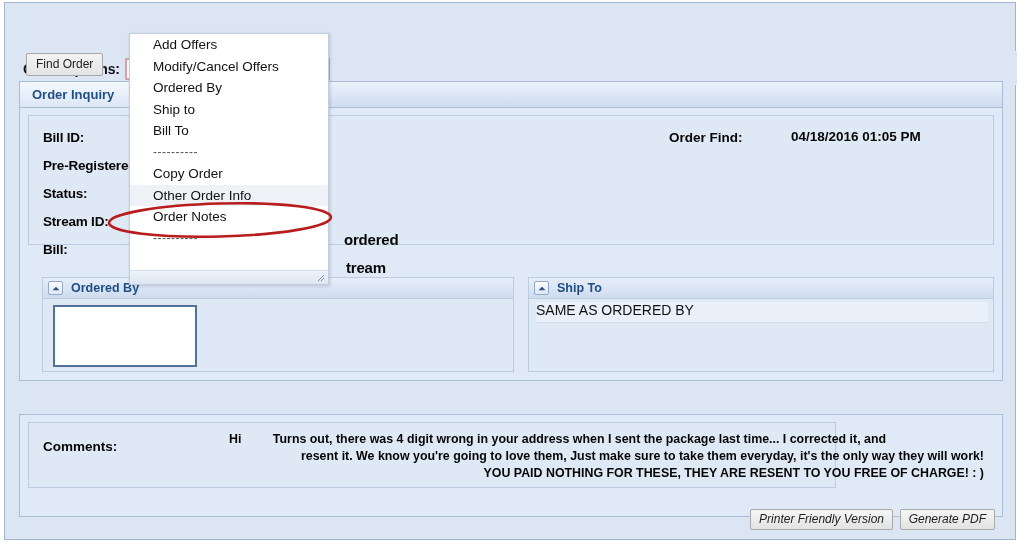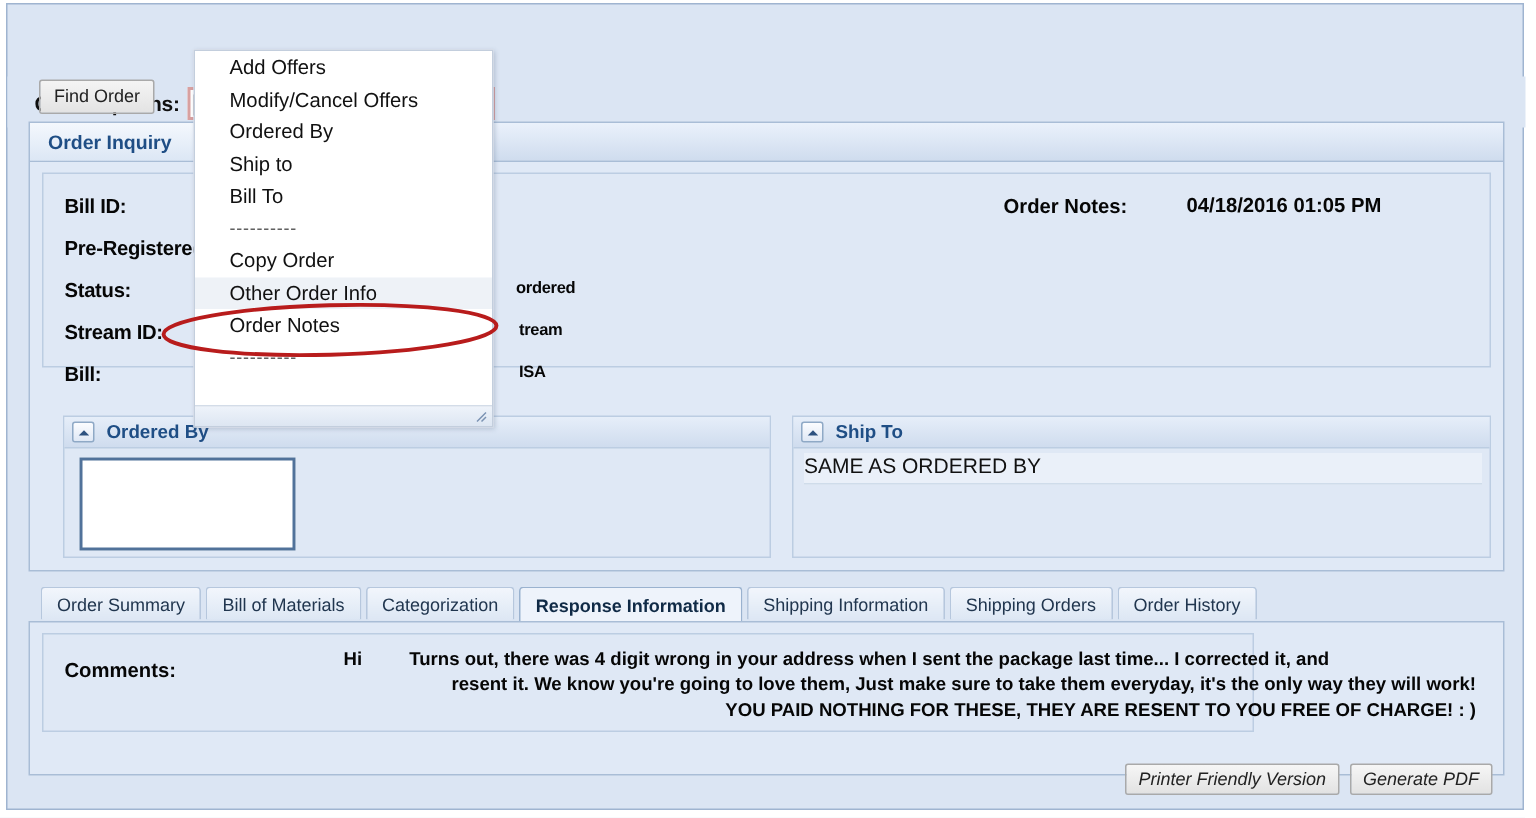--- a/index.html
+++ b/index.html
@@ -218,24 +218,25 @@
     left: 14px;
     font-weight: bold;
     font-size: 13.5px;
     color: #060606;
     letter-spacing: -0.2px;
     white-space: nowrap;
   }
   .detail-val {
     position: absolute;
     font-weight: bold;
-    font-size: 11px;
+    font-size: 15px;
     color: #060606;
     letter-spacing: -0.2px;
     white-space: nowrap;
+    margin-top: 45px;
   }
   #order-date-label {
     position: absolute;
     left: 640px;
     top: 14px;
     font-weight: bold;
     font-size: 13.5px;
     color: #060606;
   }
   #order-date-value {
@@ -440,21 +441,21 @@
       <div class="detail-row" style="top:42px">Pre-Registered</div>
       <div class="detail-row" style="top:70px">Status:</div>
       <div class="detail-row" style="top:98px">Stream ID:</div>
 
       <div class="detail-row" style="top:126px">Bill:</div>
 
       <div class="detail-val" style="left:315px; top:70px">ordered</div>
       <div class="detail-val" style="left:317px; top:98px">tream</div>
       <div class="detail-val" style="left:317px; top:126px">ISA</div>
 
-      <div id="order-date-label">Order Notes:</div>
+      <div id="order-date-label">Order Find:</div>
       <div id="order-date-value">04/18/2016 01:05 PM</div>
     </div>
 
     <div id="ordered-by-panel" class="subpanel">
       <div class="subpanel-header">
         <div class="collapse-btn">
           <svg width="8" height="5" viewBox="0 0 8 5" aria-hidden="true">
             <path d="M0.5 4.3 L4 0.8 L7.5 4.3 Z" fill="#2d5280"></path>
           </svg>
         </div>
@@ -469,29 +470,20 @@
           <svg width="8" height="5" viewBox="0 0 8 5" aria-hidden="true">
             <path d="M0.5 4.3 L4 0.8 L7.5 4.3 Z" fill="#2d5280"></path>
           </svg>
         </div>
         <span class="subpanel-title">Ship To</span>
       </div>
       <div id="ship-to-value">SAME AS ORDERED BY</div>
     </div>
   </div>
 
-  <div id="tab-strip">
-    <div class="tab">Order Summary</div>
-    <div class="tab">Bill of Materials</div>
-    <div class="tab">Categorization</div>
-    <div class="tab active">Response Information</div>
-    <div class="tab">Shipping Information</div>
-    <div class="tab">Shipping Orders</div>
-    <div class="tab">Order History</div>
-  </div>
 
   <div id="response-panel">
     <div id="comments-box">
       <span id="comments-label">Comments:</span>
       <div id="comments-text">
         <div id="comments-line1">
           <span id="comments-greeting">Hi</span>
           <span style="display:inline-block;width:28px"></span><span>Turns out, there was 4 digit wrong in your address when I sent the package last time... I corrected it, and</span>
         </div>
         <div>resent it. We know you're going to love them, Just make sure to take them everyday, it's the only way they will work!</div>

